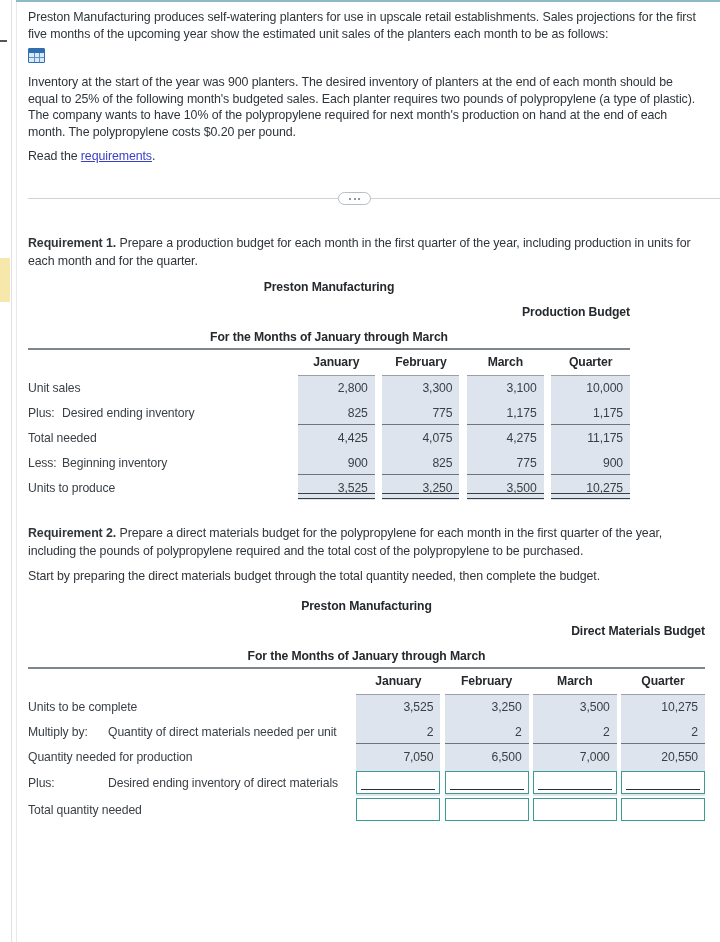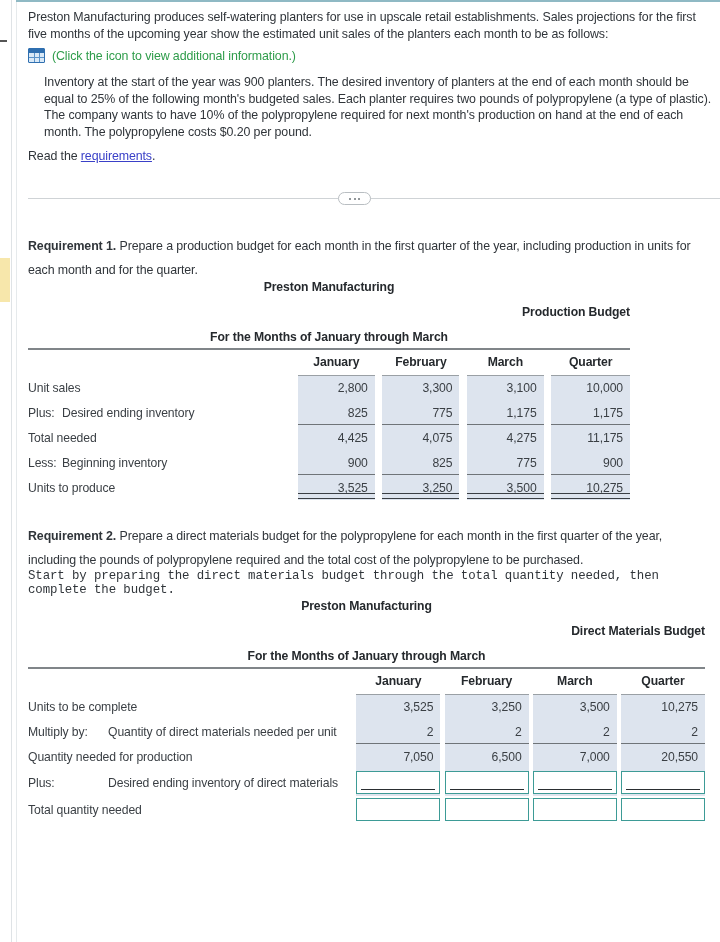--- a/index.html
+++ b/index.html
@@ -45,21 +45,21 @@
   }
 
   p.para {
     margin: 0;
     color: #30353a;
     font-size: 12.4px;
     line-height: 16.6px;
     letter-spacing: -0.1px;
   }
   .p1 { position: absolute; left: 0; top: 9px;  width: 675px; }
-  .p2 { position: absolute; left: 16px; top: 74px; width: 676px; }
+  .p2 { position: absolute; left: 0; top: 74px; width: 676px; }
   .p3 { position: absolute; left: 0; top: 148px; width: 400px; }
 
   .icon-line {
     position: absolute; left: 0; top: 48px;
     display: flex; align-items: center; gap: 7px;
   }
   .grid-icon {
     width: 17px; height: 15px; display: block;
     border: 1px solid #2f6fb0;
     background: #d9e9f7;
@@ -86,26 +86,26 @@
   .pill {
     position: absolute; left: 310px; top: 0px;
     width: 33px; height: 13px; border: 1px solid #b9bec2; border-radius: 7px;
     background: #fff; display: flex; align-items: center; justify-content: center;
     gap: 2.5px;
   }
   .pill i { width: 2px; height: 2px; border-radius: 50%; background: #6e7478; display: block; }
 
   
   .req { position: absolute; left: 0; width: 676px;
-         color: #30353a; font-size: 12.4px; line-height: 24px; letter-spacing: -0.1px; }
+         color: #30353a; font-size: 12.4px; line-height: 18px; letter-spacing: -0.1px; }
   .req b { font-weight: bold; }
   .req1 { top: 234px; }
   .req2 { top: 524px; }
   .req2b { position: absolute; left: 0; top: 569px; width: 676px;
-           color: #30353a; font-size: 12.4px; letter-spacing: -0.1px; font-family: Liberation Mono, monospace; }
+           color: #30353a; font-size: 12.4px; letter-spacing: -0.1px; }
 
   
   .stmt { position: absolute; }
   .stmt .tl {
     text-align: center; font-weight: bold; font-size: 12.2px; color: #25292d;
     letter-spacing: -0.1px;
   }
   .stmt .tl.t1 { margin-bottom: 11px; }
   .stmt .tl.t2 { margin-bottom: 11px; text-align: right; }
   .stmt .tl.t3 { margin-bottom: 4px; }
@@ -171,21 +171,20 @@
 
     <p class="para p1">Preston Manufacturing produces self-watering planters for use in upscale retail establishments. Sales projections for the first five months of the upcoming year show the estimated unit sales of the planters each month to be as follows:</p>
 
     <div class="icon-line">
       <span class="grid-icon">
         <span class="hdr"></span>
         <span class="vl" style="left:5px"></span>
         <span class="vl" style="left:10px"></span>
         <span class="hl" style="top:8px"></span>
       </span>
-      <span class="icon-text">(Click the icon to view additional information.)</span>
     </div>
 
     <p class="para p2">Inventory at the start of the year was 900 planters. The desired inventory of planters at the end of each month should be equal to 25% of the following month's budgeted sales. Each planter requires two pounds of polypropylene (a type of plastic). The company wants to have 10% of the polypropylene required for next month's production on hand at the end of each month. The polypropylene costs $0.20 per pound.</p>
 
     <p class="para p3"><span>Read the </span><a class="req-link" href="#">requirements</a><span>.</span></p>
 
     <div class="divider-wrap">
       <div class="ln"></div>
       <div class="pill">
           <i></i>

